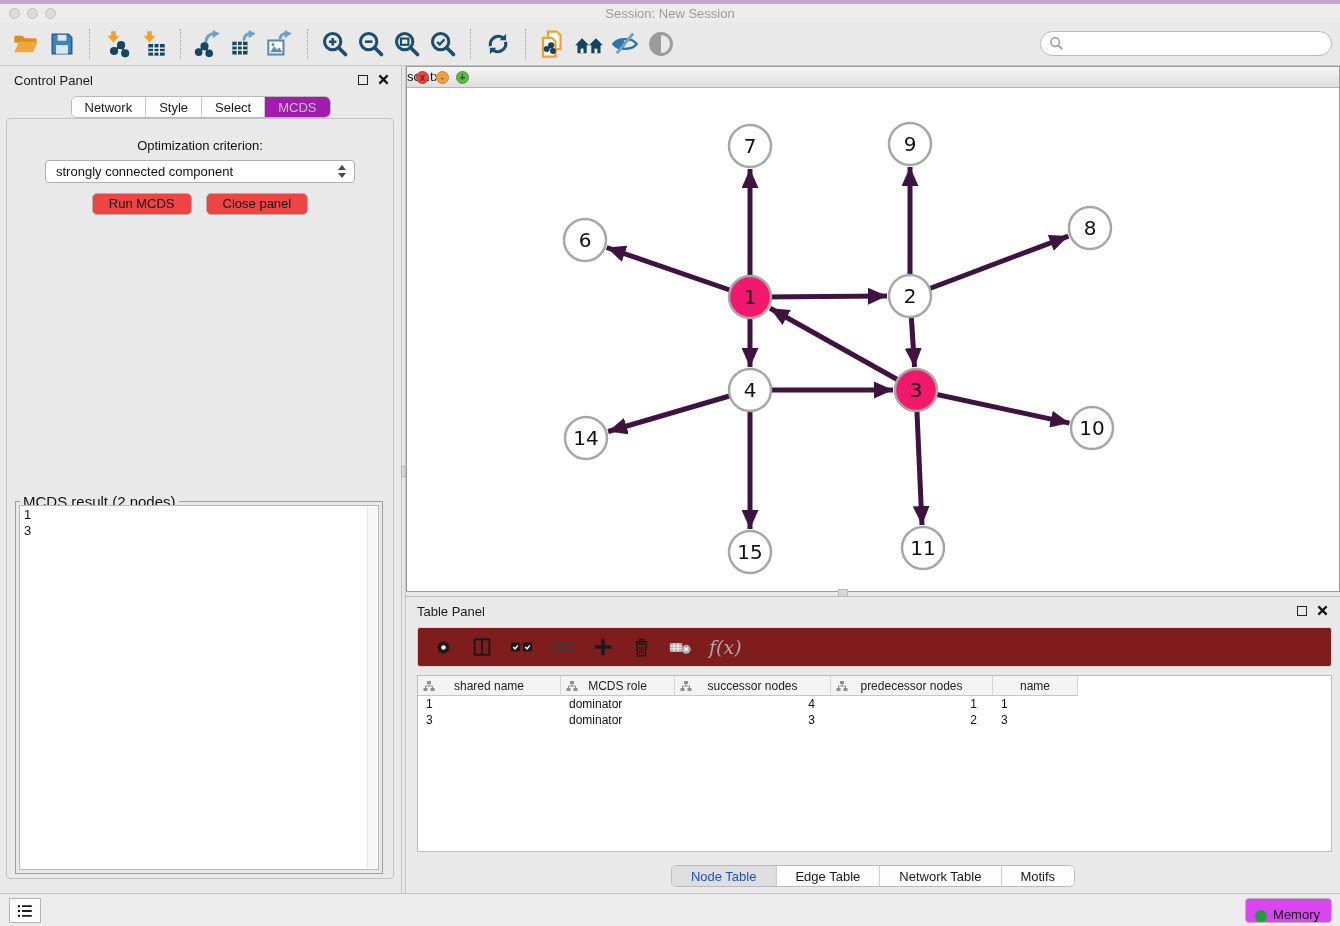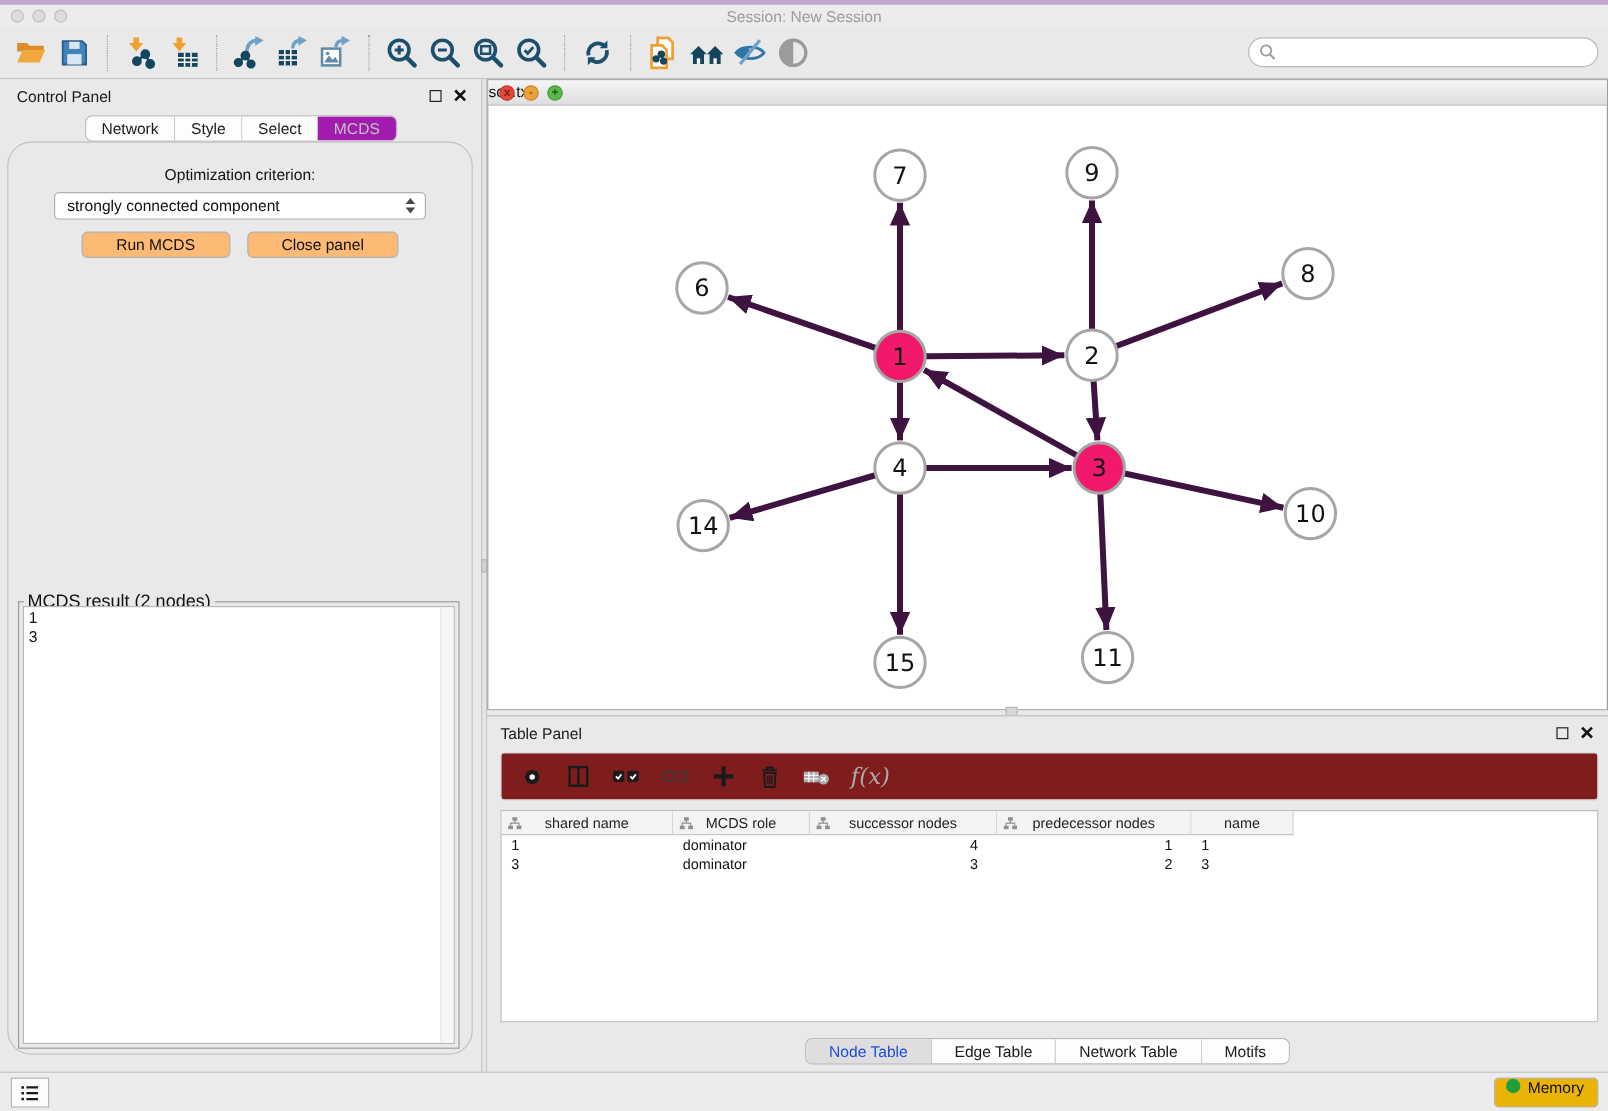--- a/index.html
+++ b/index.html
@@ -25,29 +25,29 @@
   .control-panel { position:absolute; top:66px; left:0; width:401px; bottom:33px; background:#E9E9E9; }
   .panel-header { position:relative; height:28px; }
   .panel-header .ph-title { position:absolute; left:14px; top:7px; font-size:13px; color:#1A1A1A; }
   .win-btns { position:absolute; right:12px; top:8px; display:flex; gap:10px; align-items:center; }
   .float-btn { width:10px; height:10px; border:1.6px solid #222; }
   .seg-tabs { display:flex; height:22px; border:1px solid #B9B9B9; border-radius:6px; overflow:hidden; background:#FDFDFD; }
   .seg-tab { padding:0 13px; line-height:21px; font-size:13px; color:#1A1A1A; border-right:1px solid #C9C9C9; background:#FDFDFD; white-space:nowrap; }
   .seg-tab:last-child { border-right:none; }
   .seg-tab.selected { background:#a21caf; color:#C2C2C2; }
   .cp-tabs-wrap { position:absolute; top:30px; left:50%; transform:translateX(-50%); z-index:2; }
-  .cp-content { position:absolute; top:52px; left:6px; right:7px; bottom:14px; border:1px solid #C2C2C2; border-radius:20px; }
+  .cp-content { position:absolute; top:52px; left:6px; right:7px; bottom:14px; border:1px solid #C2C2C2; border-radius:4px; }
   .opt-label { margin-top:19px; text-align:center; font-size:13px; }
   .criterion { margin:7px auto 0; width:310px; height:23px; background:#fff; border:1px solid #B0B0B0; border-radius:4px; position:relative; font-size:13px; line-height:21px; padding-left:10px; }
   .chev { position:absolute; right:8px; top:4px; }
   .chev i { display:block; width:0; height:0; border-left:4px solid transparent; border-right:4px solid transparent; }
   .chev .up { border-bottom:5px solid #4A4A4A; margin-bottom:3px; }
   .chev .dn { border-top:5px solid #4A4A4A; }
   .cp-buttons { display:flex; justify-content:center; gap:14px; margin-top:10px; }
-  .btn { height:22px; padding:0 28px; background:#fdba74; border:1px solid #B0B0B0; border-radius:5px; font-size:13px; line-height:20px; color:#111; }
+  .btn { height:22px; padding:0 16px; background:#ef4444; border:1px solid #B0B0B0; border-radius:5px; font-size:13px; line-height:20px; color:#111; }
   .result-box { position:absolute; left:8px; right:10px; top:382px; bottom:4px; border:1px solid #9E9E9E; }
   .result-legend { position:absolute; top:-9px; left:4px; background:#E9E9E9; padding:0 3px; font-size:15px; color:#111; }
   .result-list { position:absolute; top:3px; left:3px; right:3px; bottom:3px; background:#fff; border:1px solid #B9B9B9; font-size:13px; line-height:16px; padding:1px 4px; }
   .result-scroll { position:absolute; top:1px; bottom:1px; right:1px; width:10px; background:#F6F6F6; border-left:1px solid #E3E3E3; }
 
   
   .v-splitter { position:absolute; top:66px; left:401px; width:5px; bottom:33px; background:#E6E6E6; border-left:1px solid #C4C4C4; border-right:1px solid #C4C4C4; }
   .v-grip { position:absolute; top:400px; left:-1px; width:5px; height:11px; background:#D3D3D3; border:1px solid #B5B5B5; }
   .h-splitter { position:absolute; left:406px; right:0; top:592px; height:4px; background:#E9E9E9; }
   .h-grip { position:absolute; left:432px; top:-3px; width:10px; height:9px; background:#D6D6D6; border:1px solid #BBB; }
@@ -75,21 +75,21 @@
   .th .hier { position:absolute; left:5px; top:4px; }
   .tr { display:flex; height:16px; font-size:12px; color:#111; }
   .td { flex:0 0 auto; line-height:16px; overflow:hidden; white-space:nowrap; }
   .tp-tabs-wrap { position:absolute; bottom:6px; left:50%; transform:translateX(-50%); }
   .tp-tabs-wrap .seg-tab { padding:0 19px; }
   .tp-tabs-wrap .seg-tab.selected { background:#DEDEDE; color:#1d4ed8; }
 
   
   .statusbar { position:absolute; left:0; right:0; bottom:0; height:33px; background:#ECECEC; border-top:1px solid #C2C2C2; }
   .sb-list-btn { position:absolute; left:9px; top:4px; width:32px; height:25px; background:#FCFCFC; border:1px solid #B5B5B5; display:flex; align-items:center; justify-content:center; }
-  .memory-btn { position:absolute; right:8px; top:4px; height:25px; padding:0 11px 0 9px; background:#eab308; border:1px solid #B5B5B5; border-radius:4px; display:flex; align-items:flex-start; gap:6px; font-size:13px; }
+  .memory-btn { position:absolute; right:8px; top:4px; height:25px; padding:0 11px 0 9px; background:#d946ef; border:1px solid #B5B5B5; border-radius:4px; display:flex; align-items:flex-end; gap:6px; font-size:13px; }
   .mem-dot { width:12px; height:12px; border-radius:50%; background:#1E9E3C; }
 </style>
 </head>
 <body>
 
 <div class="titlebar">
   <div class="accent"></div>
   <div class="lights">
     <span class="light"></span>
     <span class="light"></span>

